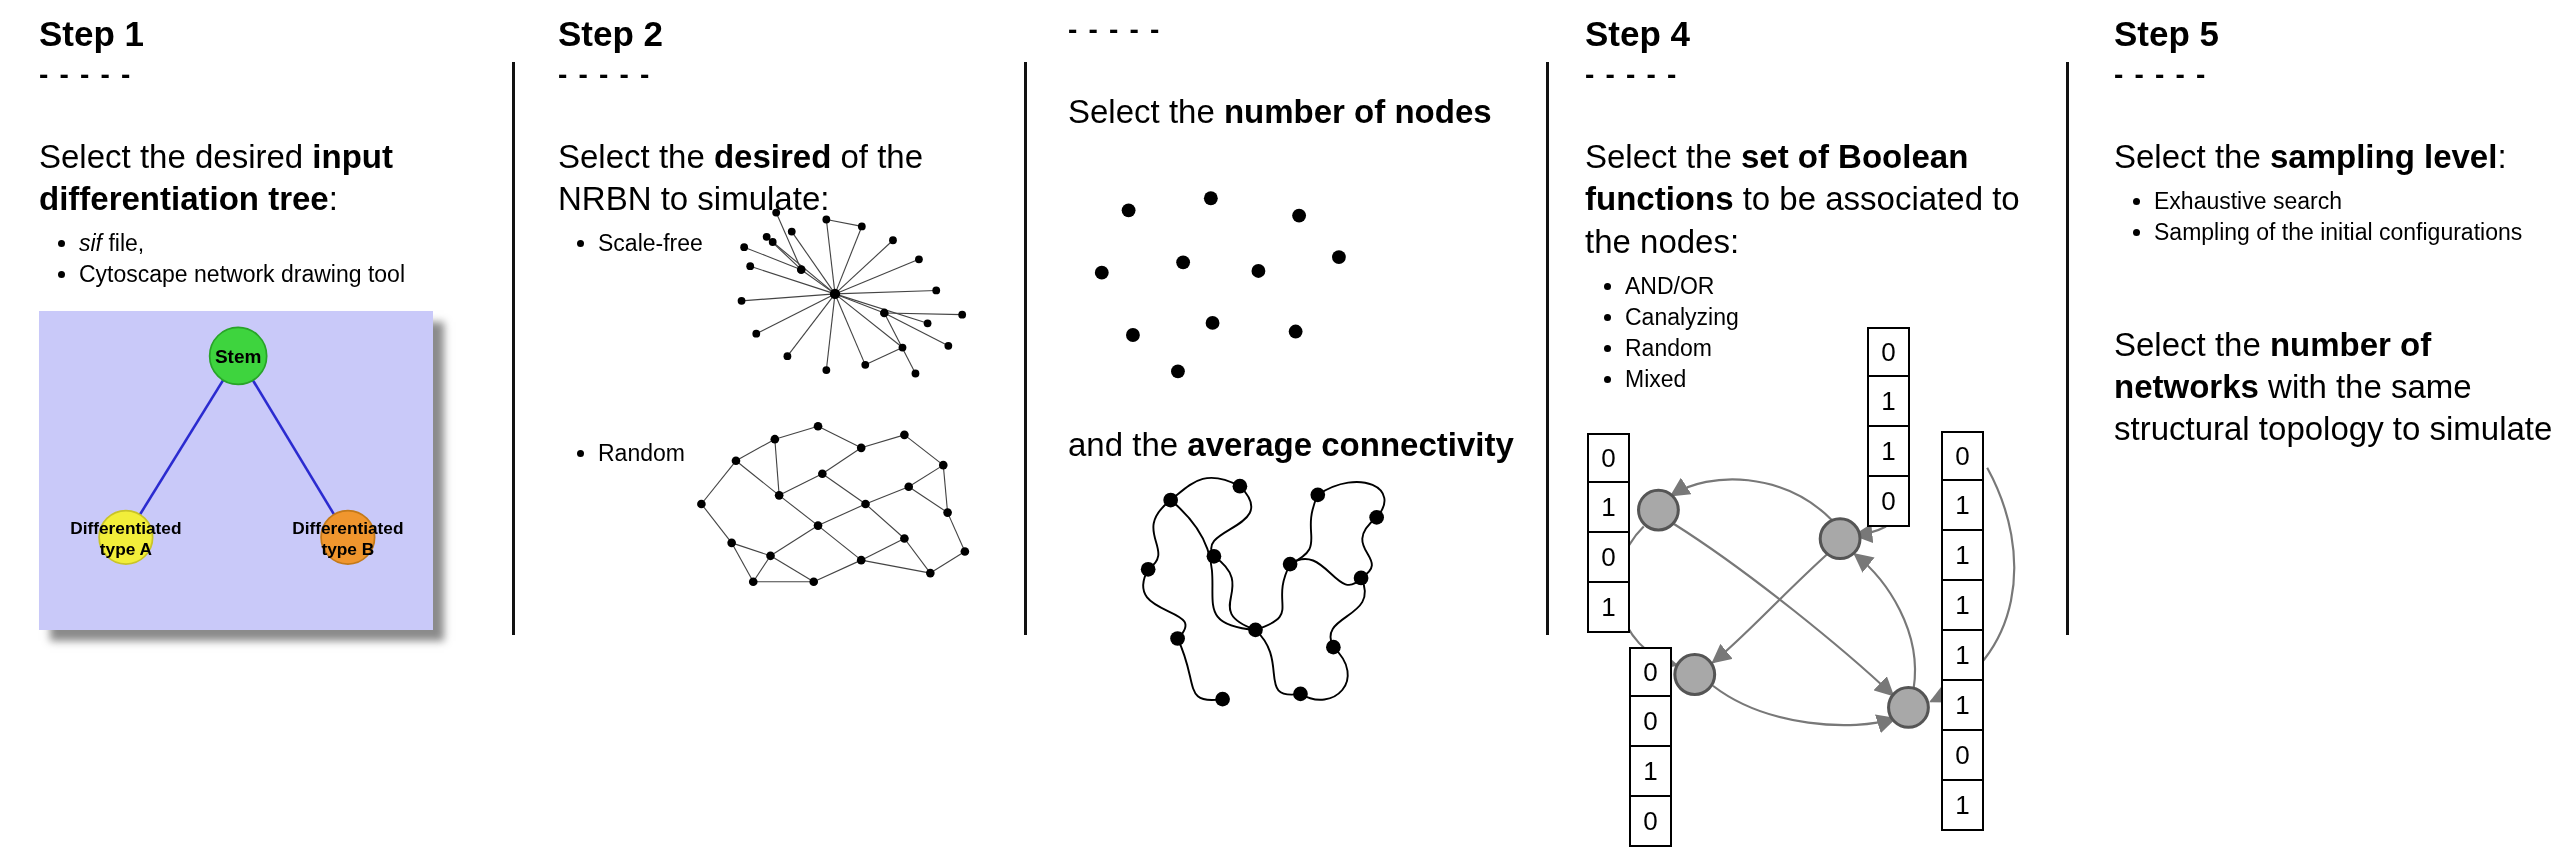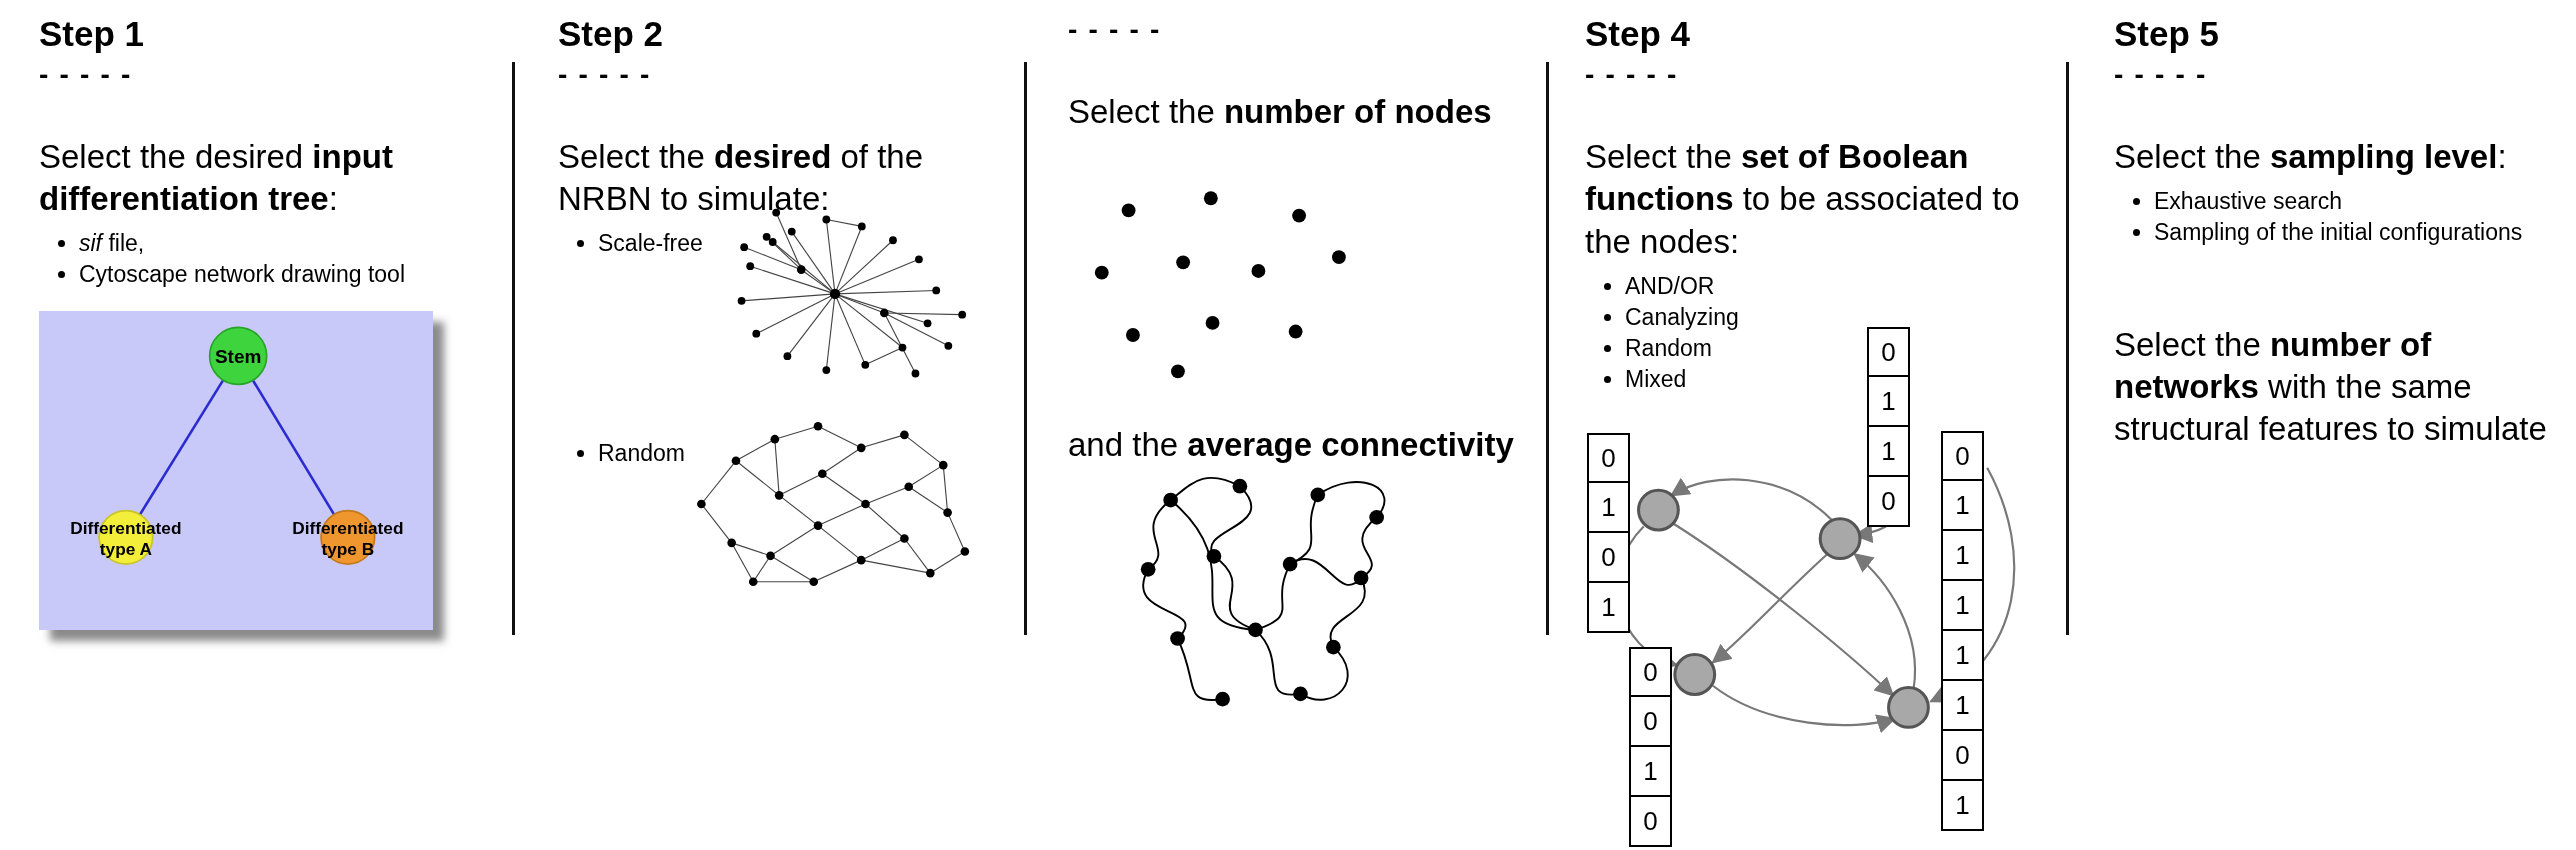--- a/index.html
+++ b/index.html
@@ -342,21 +342,21 @@
   </div>
 
   <div class="col col-5">
     <h2 class="step-title">Step 5</h2>
     <div class="dashes">- - - - -</div>
     <p class="instruction"><span>Select the </span><b>sampling level</b><span>:</span></p>
     <ul class="blist">
         <li>Exhaustive search</li>
         <li>Sampling of the initial configurations</li>
       </ul>
-    <p class="instruction p-networks"><span>Select the </span><b>number of networks</b><span> with the same structural features to simulate</span></p>
+    <p class="instruction p-networks"><span>Select the </span><b>number of networks</b><span> with the same structural topology to simulate</span></p>
   </div>
 
 </div>
 
 <div class="divider" id="div-1"></div>
 <div class="divider" id="div-2"></div>
 <div class="divider" id="div-3"></div>
 <div class="divider" id="div-4"></div>
 
 

